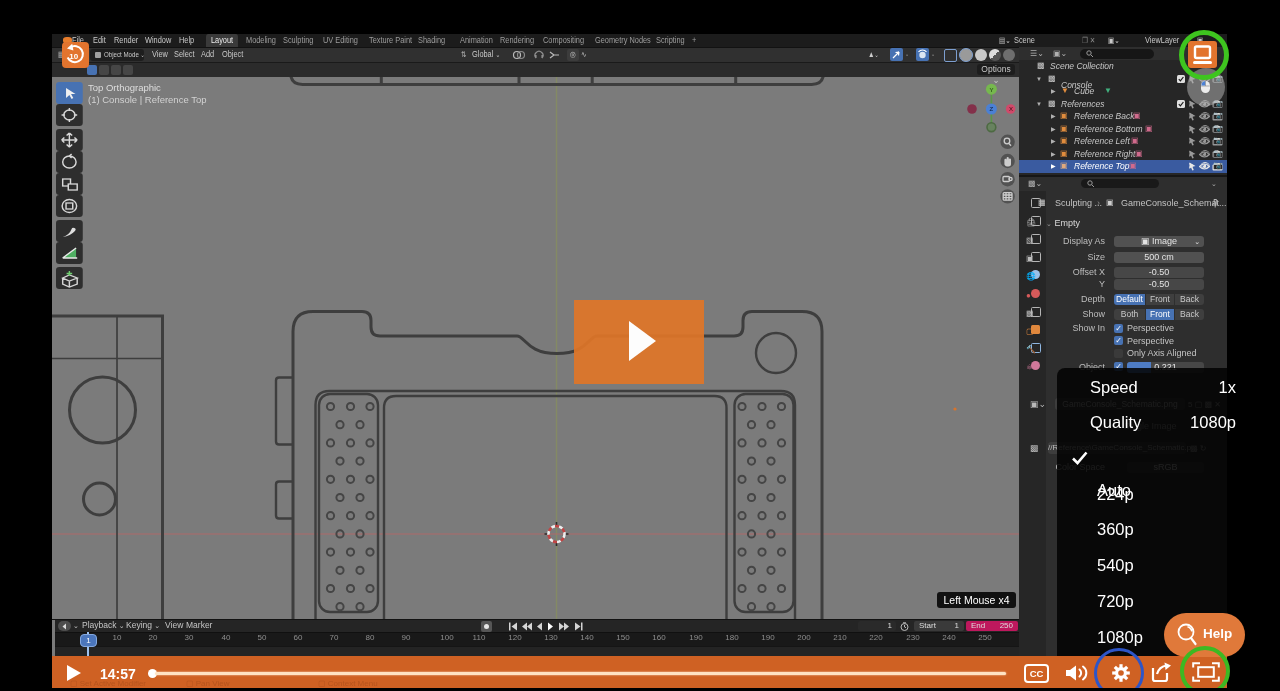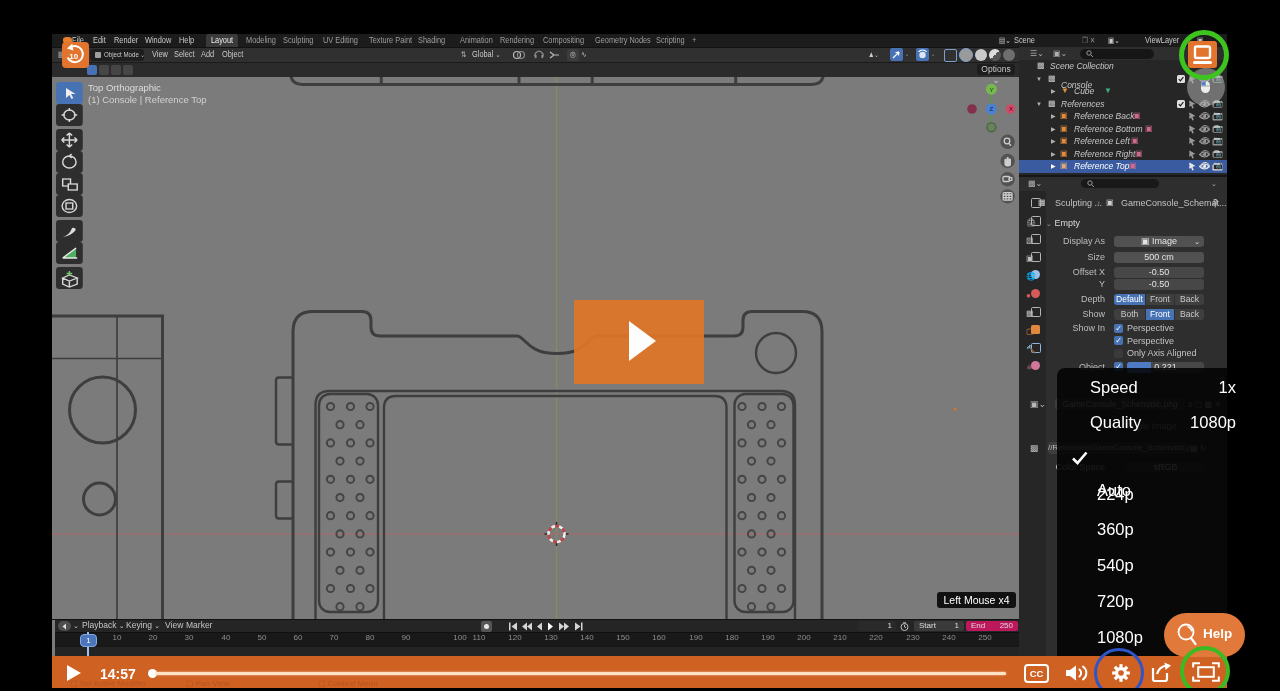--- a/index.html
+++ b/index.html
@@ -317,21 +317,21 @@
   <div id="fnums">
         <div class="fnum" style="left:102px;">10</div>
         <div class="fnum" style="left:138px;">20</div>
         <div class="fnum" style="left:174px;">30</div>
         <div class="fnum" style="left:211px;">40</div>
         <div class="fnum" style="left:247px;">50</div>
         <div class="fnum" style="left:283px;">60</div>
         <div class="fnum" style="left:319px;">70</div>
         <div class="fnum" style="left:355px;">80</div>
         <div class="fnum" style="left:391px;">90</div>
-        <div class="fnum" style="left:445px;">100</div>
+        <div class="fnum" style="left:432px;">100</div>
         <div class="fnum" style="left:464px;">110</div>
         <div class="fnum" style="left:500px;">120</div>
         <div class="fnum" style="left:536px;">130</div>
         <div class="fnum" style="left:572px;">140</div>
         <div class="fnum" style="left:608px;">150</div>
         <div class="fnum" style="left:644px;">160</div>
         <div class="fnum" style="left:681px;">190</div>
         <div class="fnum" style="left:717px;">180</div>
         <div class="fnum" style="left:753px;">190</div>
         <div class="fnum" style="left:789px;">200</div>

